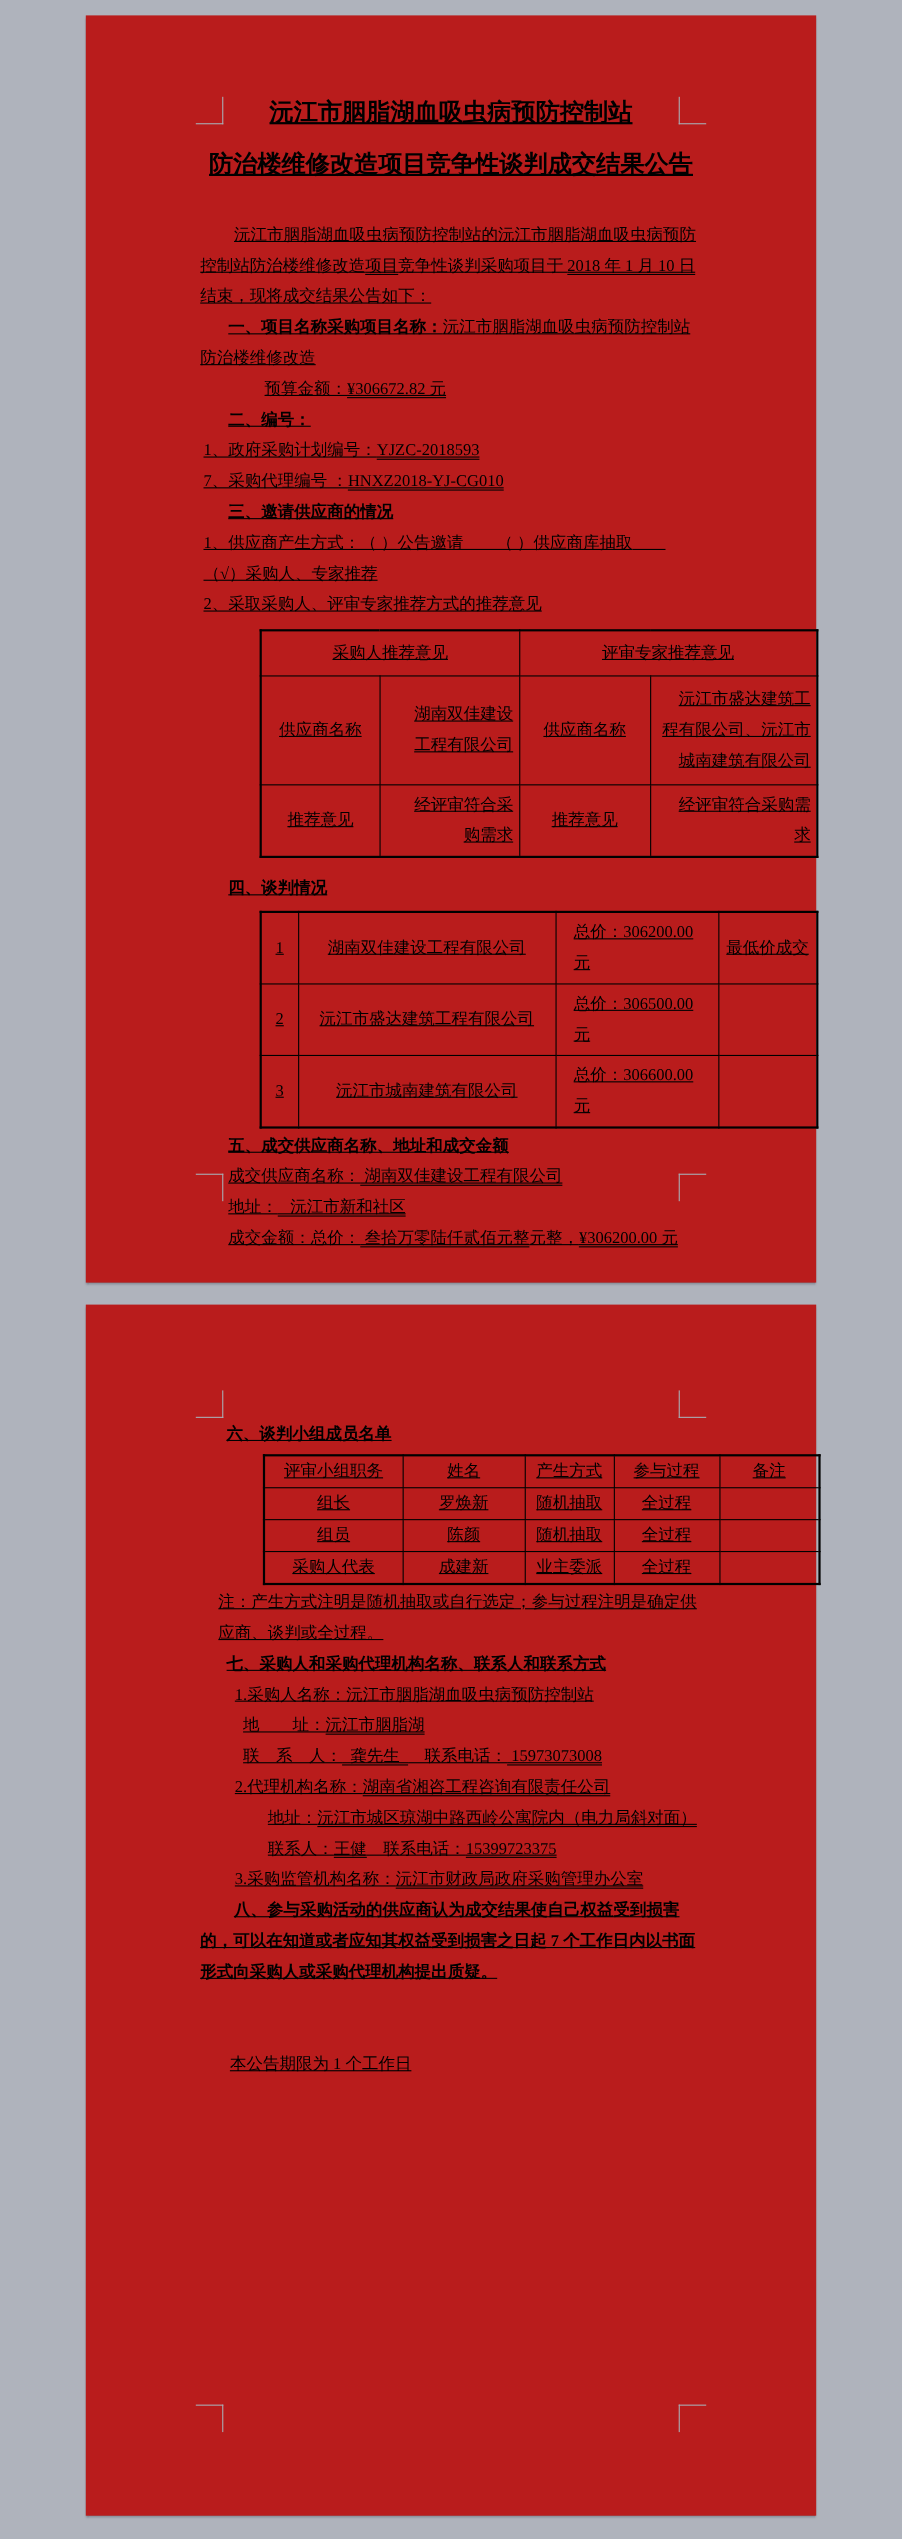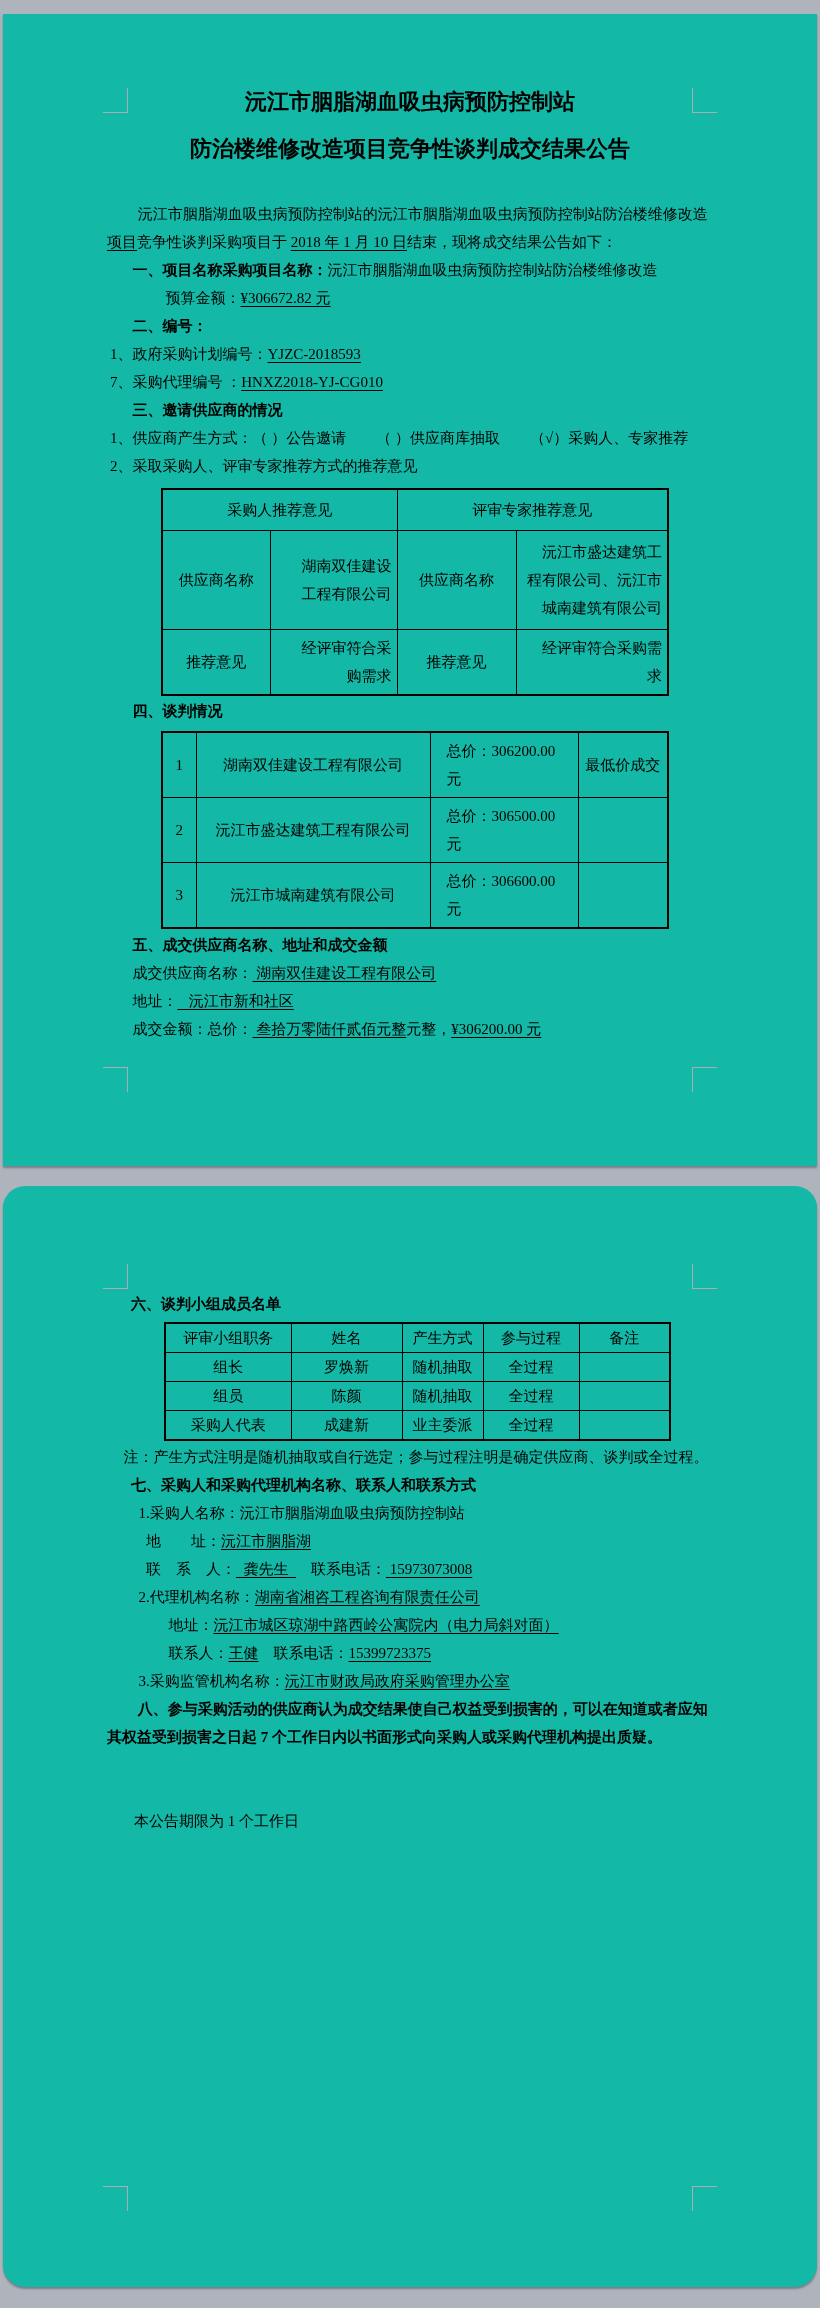--- a/index.html
+++ b/index.html
@@ -4,25 +4,26 @@
 <style>
   html,body{margin:0;padding:0;}
   body{
     width:820px;height:2308px;overflow:hidden;
     background:#afb3bc;
     font-family:"Liberation Serif","DejaVu Serif",serif;
     color:#000;
   }
   .canvas{padding-top:14px;}
   .page{
-    position:relative;width:814px;margin:0 auto;background:#14b8a6;
+    position:relative;width:664px;margin:0 auto;background:#b91c1c;
     box-shadow:0 2px 2px rgba(85,90,102,.6);
+    text-decoration:underline;
   }
   .page-1{height:1152px;}
-  .page-2{height:1101px;margin-top:20px;border-radius:22px;}
+  .page-2{height:1101px;margin-top:20px;}
   .content{padding:0 104px;font-size:15px;}
   p{margin:0;line-height:28px;}
   
   .crop{position:absolute;width:24px;height:24px;}
   .crop.tl{border-right:1px solid #a9adb4;border-bottom:1px solid #a9adb4;}
   .crop.tr{border-left:1px solid #a9adb4;border-bottom:1px solid #a9adb4;}
   .crop.bl{border-top:1px solid #a9adb4;border-right:1px solid #a9adb4;}
   .crop.br{border-top:1px solid #a9adb4;border-left:1px solid #a9adb4;}
   .p1 .crop.tl,.p1 .crop.tr{top:74px;}
   .p1 .crop.bl,.p1 .crop.br{top:1053px;}
@@ -38,21 +39,21 @@
   .sec{font-weight:bold;margin-left:1.7em;}
   .sub{margin-left:0.2em;}
   .budget-line{margin-left:3.9em;}
   .five-line{margin-left:1.7em;}
   .u{text-decoration:underline;text-underline-offset:3px;}
 
   table{border-collapse:collapse;table-layout:fixed;border:2px solid #000;}
   td{border:1px solid #000;text-align:center;vertical-align:middle;
      padding:0 5px;font-size:15px;line-height:28px;overflow:hidden;}
 
-  .t1{width:506px;margin:8px 0 1px 54px;}
+  .t1{width:506px;margin:8px 0 14px 54px;}
   .t1 .c1{width:108px;}.t1 .c2{width:127px;}.t1 .c3{width:119px;}.t1 .c4{width:152px;}
   .t1 .hrow td{height:40px;}
   .t1 .r1 td{height:98px;}
   .t1 .r2 td{height:64px;}
   .t1 td.val{text-align:right;text-indent:1em;}
 
   .t2{width:506px;margin:6px 0 2px 54px;}
   .t2 .c1{width:34px;}.t2 .c2{width:234px;}.t2 .c3{width:148px;}.t2 .c4{width:90px;}
   .t2 .hrow td{height:64px;}
   .t2 .drow td{height:64px;}

